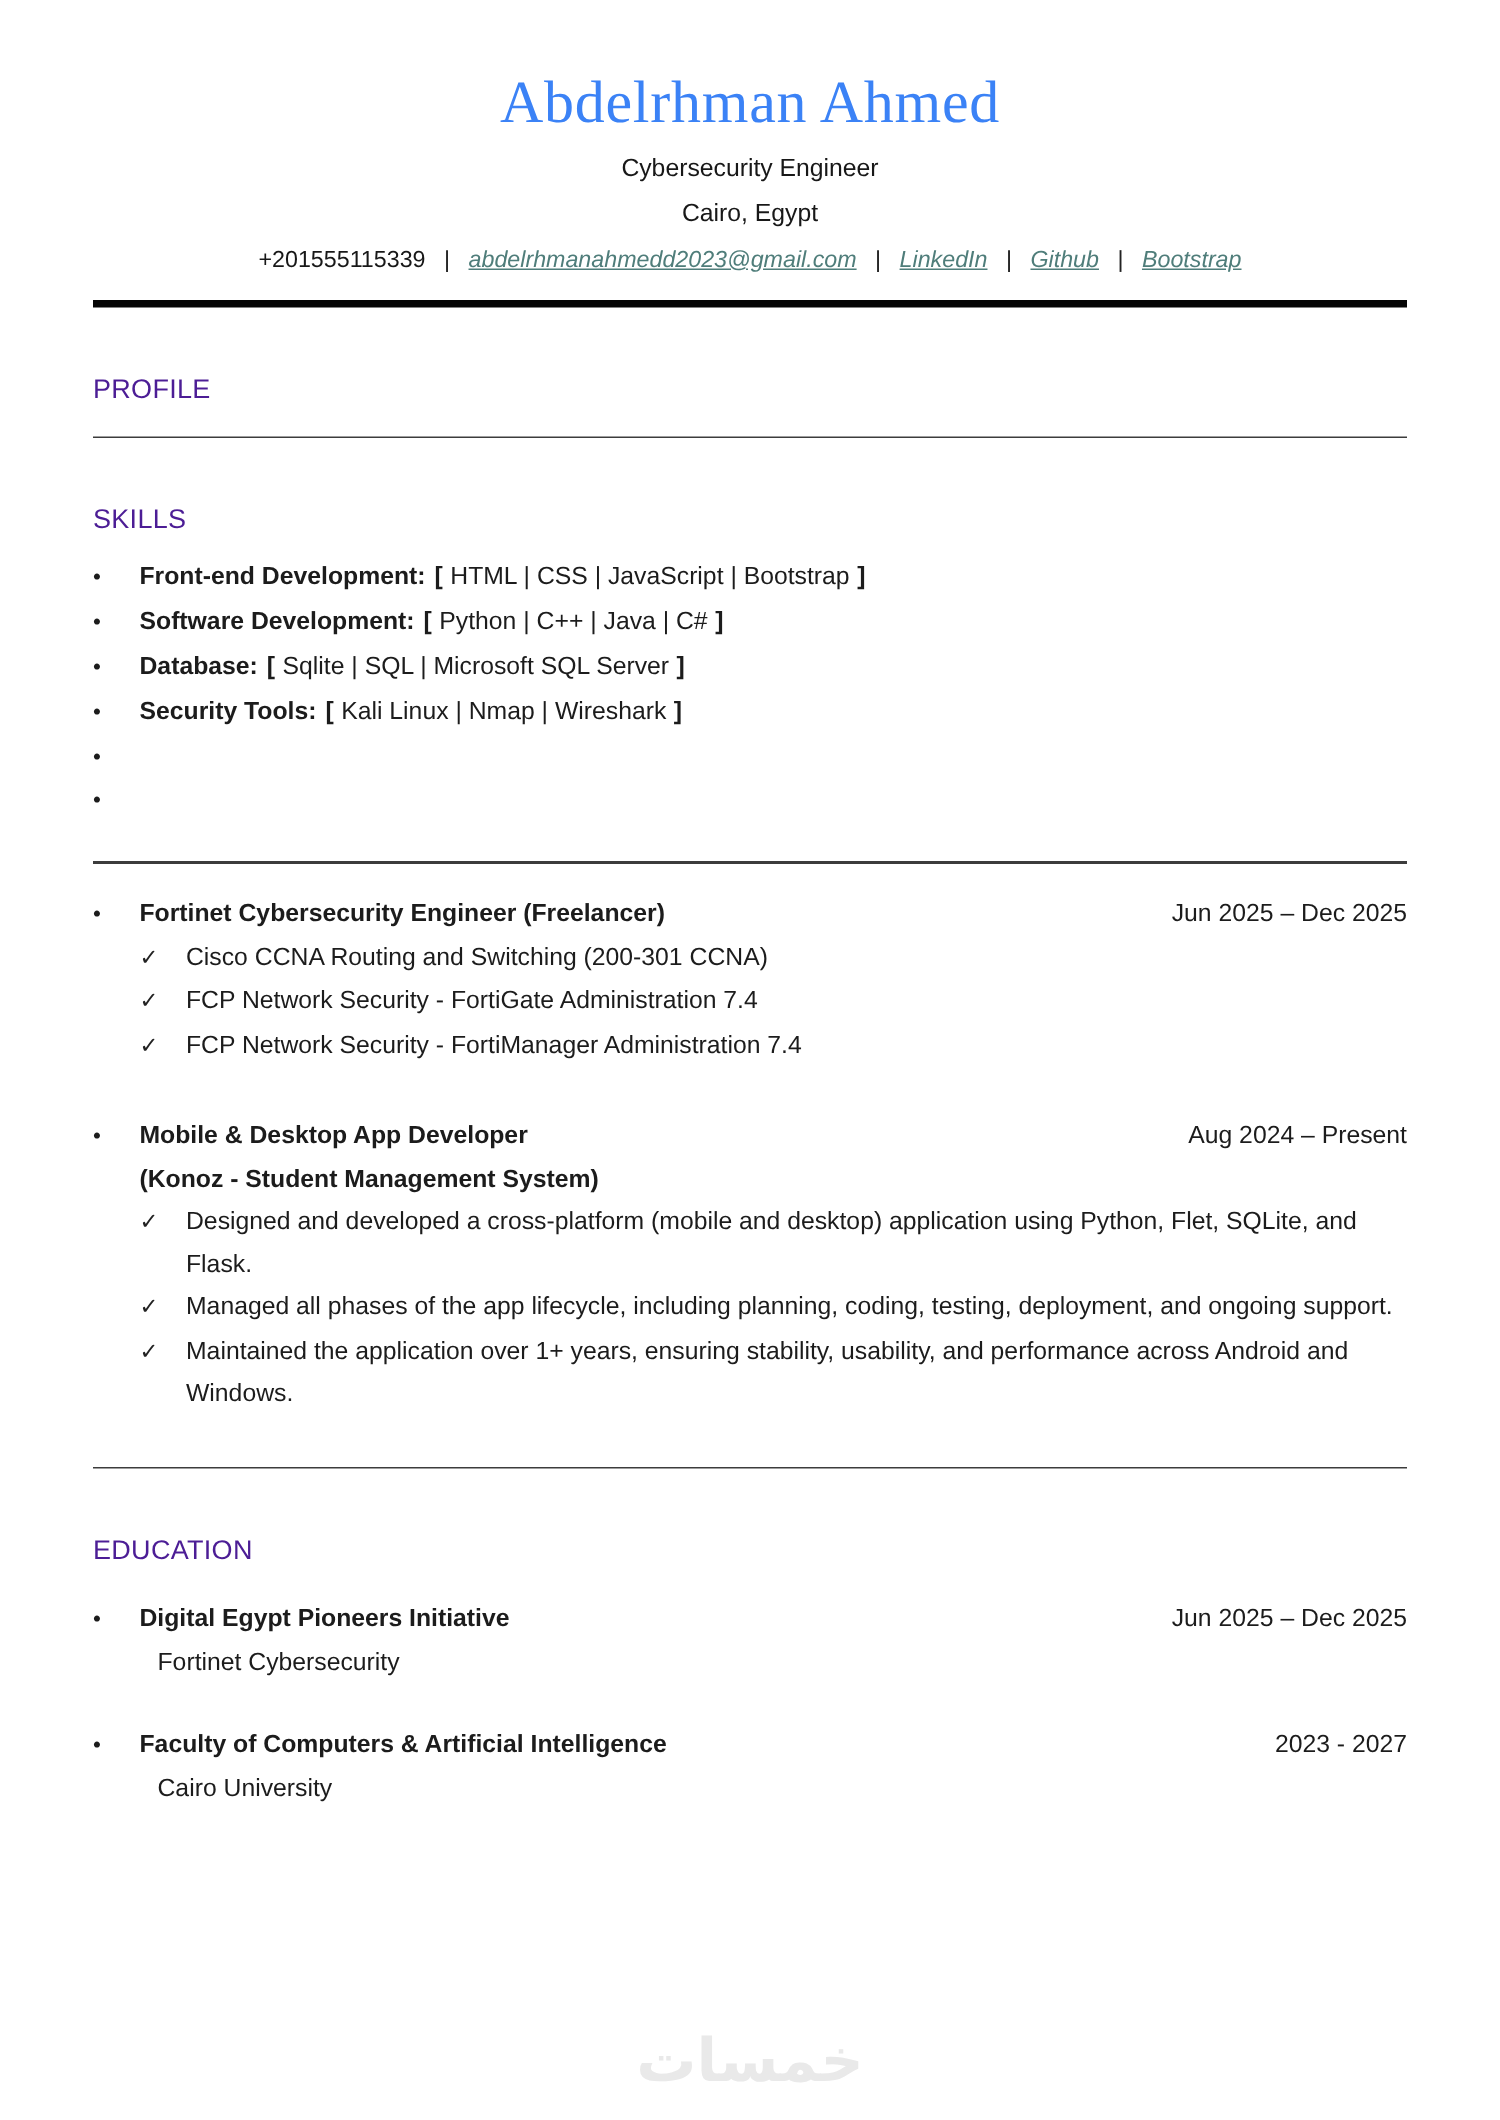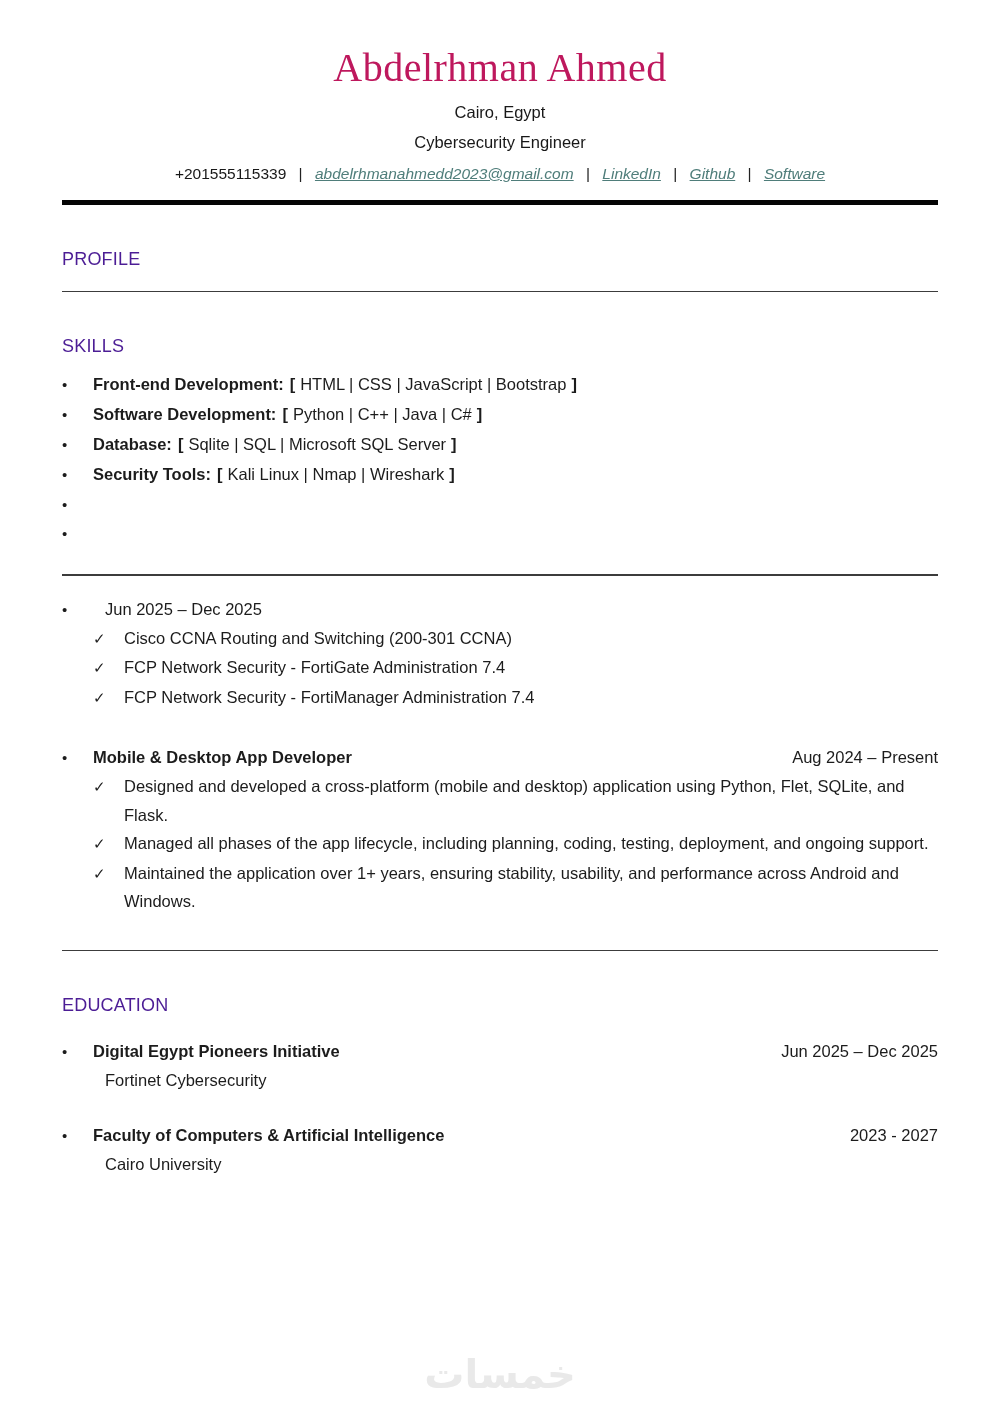--- a/index.html
+++ b/index.html
@@ -9,21 +9,21 @@
     width:1000px; height:1413px; background:#ffffff; position:relative;
     font-family:"Liberation Sans", sans-serif; color:var(--text-color);
     overflow:hidden;
   }
   .page { padding:44px 62px 0 62px; }
 
   
   .header { text-align:center; }
   .name {
     font-family:"Liberation Serif", serif; font-weight:400;
-    font-size:40px; margin:0 0 12px 0; color:#be185d; letter-spacing:0.5px;
+    font-size:40px; margin:0 0 12px 0; color:#3b82f6; letter-spacing:0.5px;
   }
   .sub-line { font-size:16.5px; margin:0 0 11px 0; color:#181818; }
   .contact-line { font-size:15.5px; margin-top:13px; color:#181818; }
   .contact-line .sep { margin:0 8px; color:#222; }
   a.link { color:var(--link-color); text-decoration:underline; cursor:pointer;font-style:italic; }
   .thick-rule { height:5px; background:#050505; margin-top:17px; }
 
   
   .section-heading {
     font-size:18px; font-weight:400; color:#4c1d95;
@@ -69,32 +69,32 @@
     font-family:"DejaVu Sans", sans-serif;
   }
 </style>
 </head>
 <body>
 
 <div class="page">
 
   <div class="header">
     <h1 class="name">Abdelrhman Ahmed</h1>
+    <div class="sub-line">Cybersecurity Engineer</div>
     <div class="sub-line">Cairo, Egypt</div>
-    <div class="sub-line">Cybersecurity Engineer</div>
     <div class="contact-line">
       <span>+201555115339</span>
       <span class="sep">|</span>
       <a class="link">abdelrhmanahmedd2023@gmail.com</a>
       <span class="sep">|</span>
       <a class="link">LinkedIn</a>
       <span class="sep">|</span>
       <a class="link">Github</a>
       <span class="sep">|</span>
-      <a class="link">Software</a>
+      <a class="link">Bootstrap</a>
     </div>
   </div>
   <div class="thick-rule"></div>
 
   <section>
     <h2 class="section-heading">PROFILE</h2>
   </section>
   <div class="thin-rule rule-after-profile"></div>
 
   <section>
@@ -131,20 +131,21 @@
 
     </div>
   </section>
   <div class="thin-rule rule-after-skills"></div>
 
   <section>
 
     <div class="entry entry-1">
       <div class="entry-head">
         <span class="bullet-cell">•</span>
+        <span class="entry-title">Fortinet Cybersecurity Engineer (Freelancer)</span>
         <span class="entry-date">Jun 2025 – Dec 2025</span>
       </div>
       <div class="check-row">
         <span class="check-cell">✓</span>
         <span class="check-text">Cisco CCNA Routing and Switching (200-301 CCNA)</span>
       </div>
       <div class="check-row">
         <span class="check-cell">✓</span>
         <span class="check-text">FCP Network Security - FortiGate Administration 7.4</span>
       </div>
@@ -153,20 +154,21 @@
         <span class="check-text">FCP Network Security - FortiManager Administration 7.4</span>
       </div>
     </div>
 
     <div class="entry entry-gap">
       <div class="entry-head">
         <span class="bullet-cell">•</span>
         <span class="entry-title">Mobile &amp; Desktop App Developer</span>
         <span class="entry-date">Aug 2024 – Present</span>
       </div>
+      <div class="entry-subtitle-bold">(Konoz - Student Management System)</div>
       <div class="check-row">
         <span class="check-cell">✓</span>
         <span class="check-text">Designed and developed a cross-platform (mobile and desktop) application using Python, Flet, SQLite, and Flask.</span>
       </div>
       <div class="check-row">
         <span class="check-cell">✓</span>
         <span class="check-text">Managed all phases of the app lifecycle, including planning, coding, testing, deployment, and ongoing support.</span>
       </div>
       <div class="check-row">
         <span class="check-cell">✓</span>

